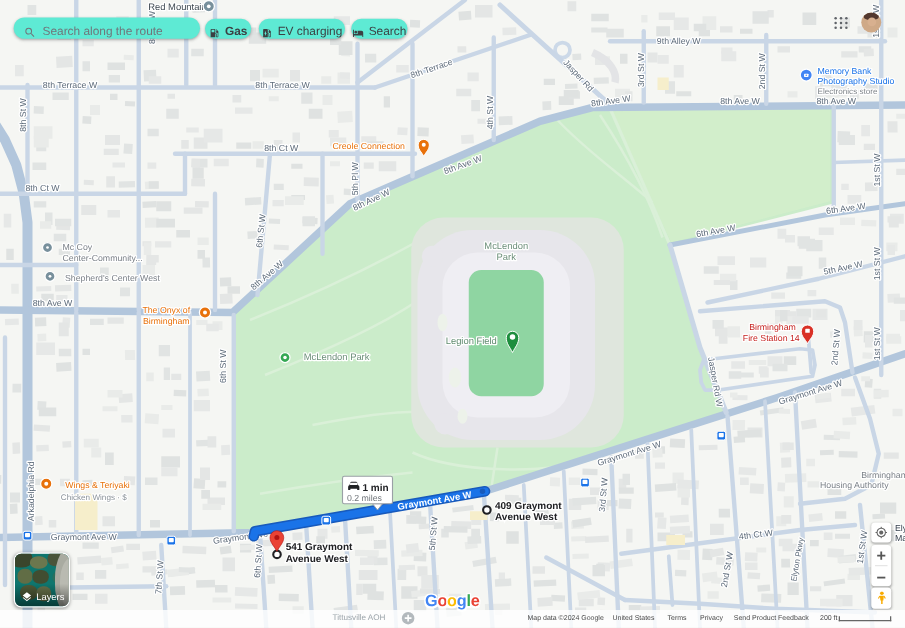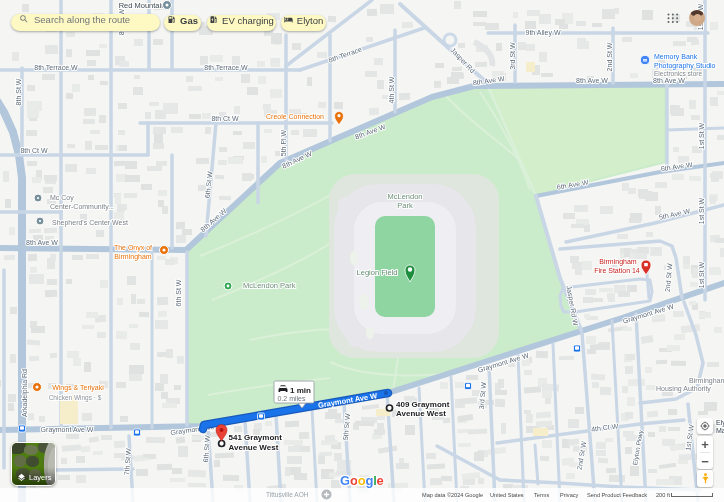--- a/index.html
+++ b/index.html
@@ -1,16 +1,16 @@
 <!DOCTYPE html>
 <html><head><meta charset="utf-8"><style>
 *{margin:0;padding:0;box-sizing:border-box}
 html,body{width:724px;height:502px;overflow:hidden;font-family:"Liberation Sans",sans-serif}
 #stage{position:relative;width:724px;height:502px;background:#f5f6f3}
-.pill{position:absolute;background:#fef9c3;border-radius:9px;box-shadow:0 1px 2px rgba(60,64,67,.3),0 1px 3px rgba(60,64,67,.15);display:flex;align-items:flex-start;font-size:9.5px;color:#3c4043}
+.pill{position:absolute;background:#5eead4;border-radius:9px;box-shadow:0 1px 2px rgba(60,64,67,.3),0 1px 3px rgba(60,64,67,.15);display:flex;align-items:flex-end;font-size:9.5px;color:#3c4043}
 </style></head><body>
 <div id="stage">
 <svg width="724" height="502" viewBox="0 0 724 502" style="position:absolute;left:0;top:0">
 <rect width="724" height="502" fill="#f5f6f3"></rect>
 <g>
         <rect x="9" y="227" width="6" height="8" fill="#e9ebe9" transform="rotate(-1 13 231)"></rect>
         <rect x="29" y="229" width="12" height="4" fill="#e6e8e7" transform="rotate(-2 35 231)"></rect>
         <rect x="4" y="255" width="11" height="5" fill="#e6e8e7" transform="rotate(-2 9 257)"></rect>
         <rect x="28" y="254" width="9" height="7" fill="#dfe2e1" transform="rotate(-2 32 257)"></rect>
         <rect x="30" y="267" width="7" height="6" fill="#e9ebe9" transform="rotate(-2 33 270)"></rect>
@@ -828,40 +828,40 @@
 <div class="pill" style="left:207px;top:15px;width:69px;height:16px;justify-content:center">
  <svg width="9" height="9" viewBox="0 0 24 24" style="margin-right:4px">
         <path d="M19.77 7.23l.01-.01-3.72-3.72L15 4.56l2.11 2.11c-.94.36-1.61 1.26-1.61 2.33a2.5 2.5 0 0 0 2.5 2.5c.36 0 .69-.08 1-.21v7.21c0 .55-.45 1-1 1s-1-.45-1-1V14c0-1.1-.9-2-2-2h-1V5c0-1.1-.9-2-2-2H6c-1.1 0-2 .9-2 2v16h10v-7.5h1.5v5a2.5 2.5 0 0 0 5 0V9c0-.69-.28-1.32-.73-1.77zM8 18v-4.5H6.5L10 7v4.5h1.5L8 18z" fill="#3c4043"></path>
       </svg>
  <span style="font-weight:400">EV charging</span>
 </div>
 <div class="pill" style="left:281px;top:15px;width:45px;height:16px;justify-content:center">
  <svg width="9" height="9" viewBox="0 0 24 24" style="margin-right:4px">
         <path d="M7 13c1.66 0 3-1.34 3-3S8.66 7 7 7s-3 1.34-3 3 1.34 3 3 3zm12-6h-8v7H3V5H1v15h2v-3h18v3h2v-9c0-2.21-1.79-4-4-4z" fill="#3c4043"></path>
       </svg>
- <span style="font-weight:500">Elyton</span>
+ <span style="font-weight:500">Search</span>
 </div>
 
 <svg width="12" height="11" viewBox="0 0 12 11" style="position:absolute;left:667px;top:13px">
 <circle cx="1.5" cy="1.5" r="1" fill="#5f6368"></circle>
       <circle cx="5.8" cy="1.5" r="1" fill="#5f6368"></circle>
       <circle cx="10.1" cy="1.5" r="1" fill="#5f6368"></circle>
       <circle cx="1.5" cy="5.3" r="1" fill="#5f6368"></circle>
       <circle cx="5.8" cy="5.3" r="1" fill="#5f6368"></circle>
       <circle cx="10.1" cy="5.3" r="1" fill="#5f6368"></circle>
       <circle cx="1.5" cy="9.1" r="1" fill="#5f6368"></circle>
       <circle cx="5.8" cy="9.1" r="1" fill="#5f6368"></circle>
       <circle cx="10.1" cy="9.1" r="1" fill="#5f6368"></circle>
 </svg>
 <div style="position:absolute;left:689px;top:10px;width:16px;height:16px;border-radius:50%;background:#cfa987;overflow:hidden">
  <div style="position:absolute;left:2px;top:0px;width:12px;height:6px;border-radius:50% 50% 40% 40%;background:#53382e"></div>
  <div style="position:absolute;left:5px;top:4px;width:7px;height:7px;border-radius:50%;background:#d8b08f"></div>
 </div>
 
-<div style="position:absolute;left:11px;top:442px;width:45px;height:44px;border-radius:6px;border:1.5px solid #fff;box-shadow:0 1px 3px rgba(0,0,0,.35);overflow:hidden;background:#4d7c0f">
+<div style="position:absolute;left:11px;top:442px;width:45px;height:44px;border-radius:6px;border:1.5px solid #fff;box-shadow:0 1px 3px rgba(0,0,0,.35);overflow:hidden;background:#0f766e">
  <div style="position:absolute;left:-4px;top:-3px;width:18px;height:14px;border-radius:45%;background:#3a452c"></div>
  <div style="position:absolute;left:12px;top:2px;width:14px;height:10px;border-radius:45%;background:#6b774e"></div>
  <div style="position:absolute;left:26px;top:-2px;width:14px;height:12px;border-radius:45%;background:#49543a"></div>
  <div style="position:absolute;left:2px;top:12px;width:12px;height:12px;border-radius:45%;background:#616d45"></div>
  <div style="position:absolute;left:14px;top:13px;width:13px;height:11px;border-radius:45%;background:#414d31"></div>
  <div style="position:absolute;left:4px;top:25px;width:14px;height:12px;border-radius:45%;background:#4e5937"></div>
  <div style="position:absolute;left:17px;top:26px;width:12px;height:12px;border-radius:45%;background:#656f49"></div>
  <div style="position:absolute;left:30px;top:14px;width:10px;height:10px;border-radius:45%;background:#57624158"></div>
  <div style="position:absolute;left:32px;top:-6px;width:26px;height:56px;border-radius:50% 0 0 50%/45% 0 0 45%;background:#a9aba1"></div>
  <div style="position:absolute;left:36px;top:2px;width:22px;height:44px;border-radius:50% 0 0 50%/45% 0 0 45%;background:#b9bab1"></div>

